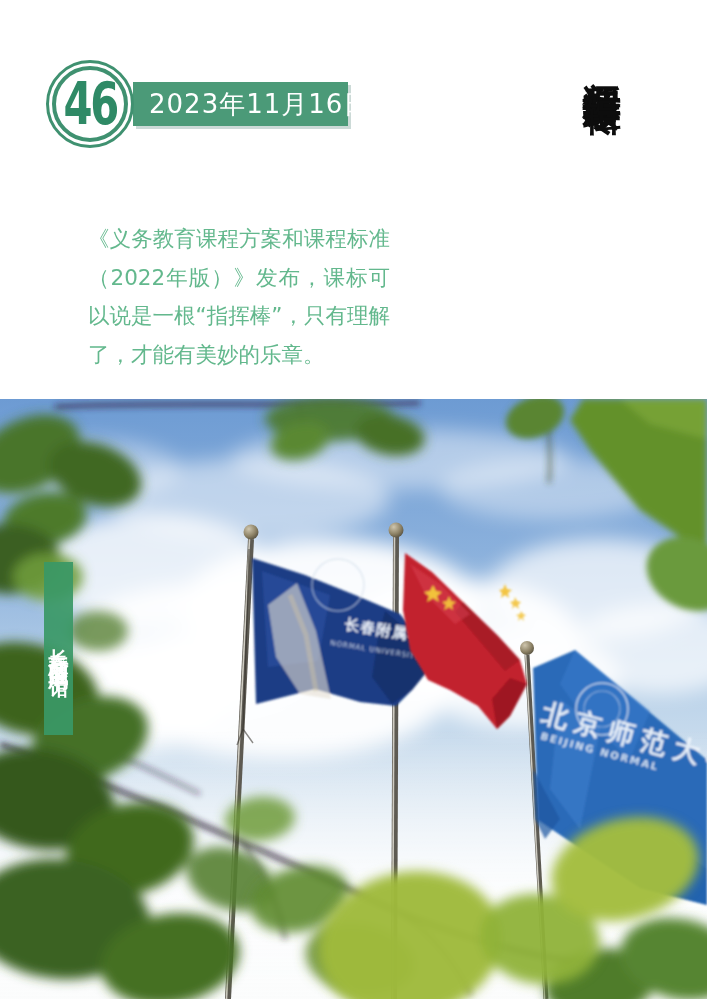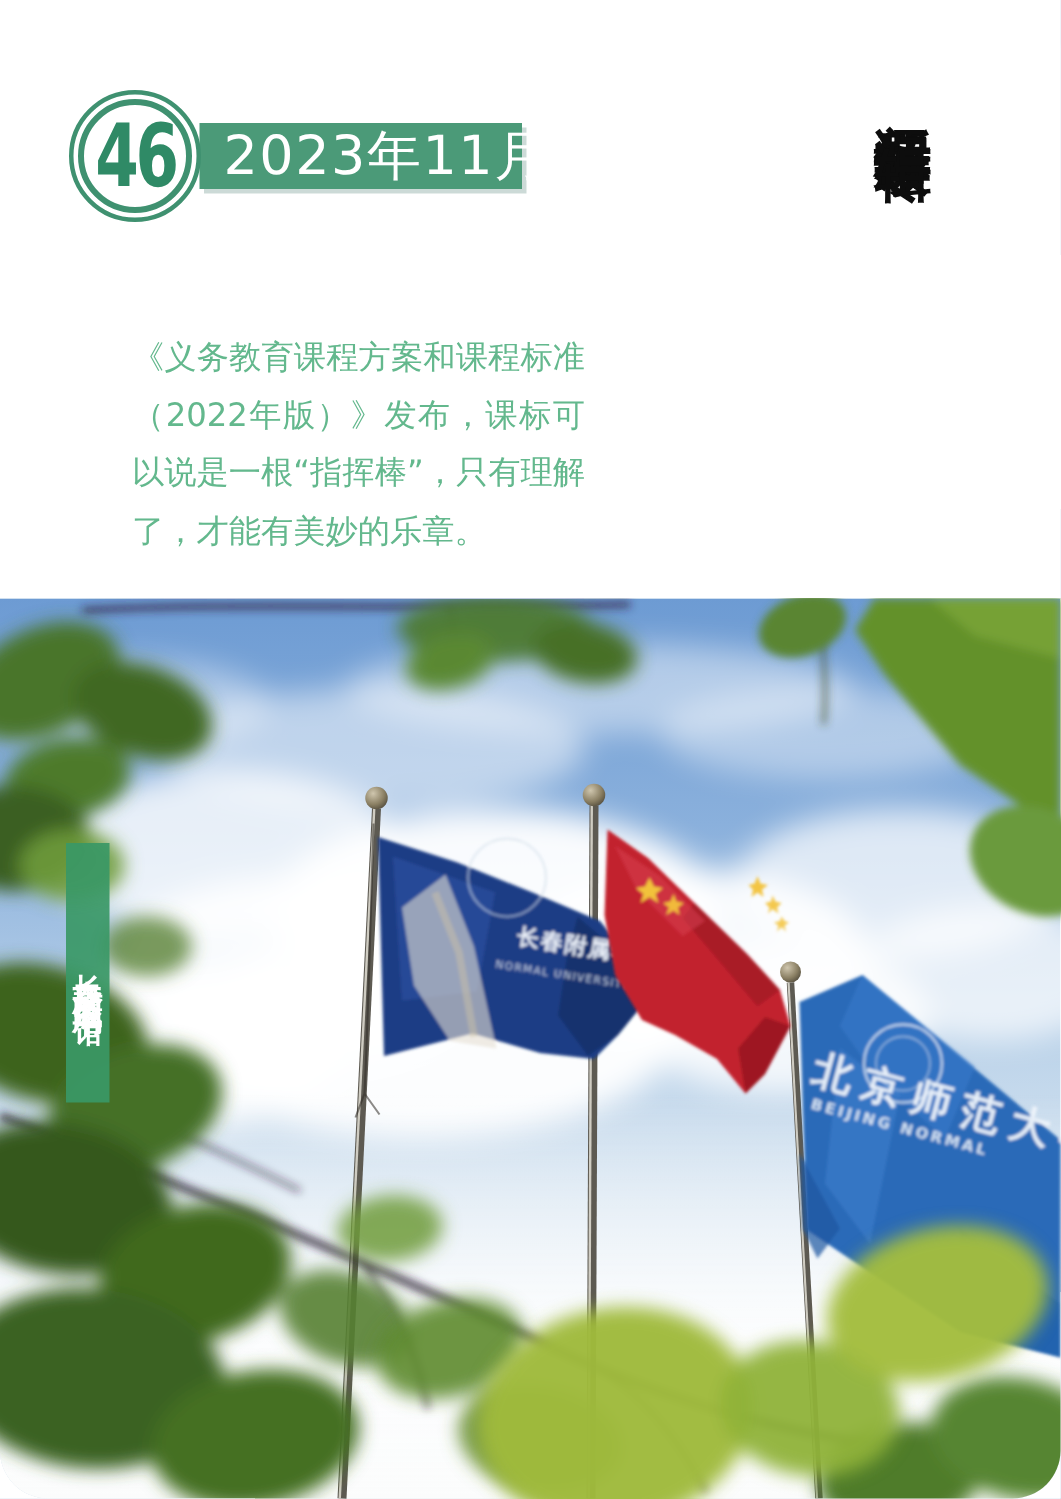--- a/index.html
+++ b/index.html
@@ -1,40 +1,39 @@
 <!DOCTYPE html>
 <html><head>
 <meta charset="utf-8">
 <style>
   html,body{margin:0;padding:0;background:#fff;}
   .page{
     position:relative;width:707px;height:999px;overflow:hidden;background:#ffffff;
     font-family:"DejaVu Sans","Liberation Sans",sans-serif;
-    border-radius:32px;
   }
   
   .issue-circle{
     position:absolute;left:46px;top:60px;width:88px;height:88px;border-radius:50%;
     border:3px solid #3f9170;box-sizing:border-box;background:#fff;z-index:3;
     display:flex;align-items:center;justify-content:center;
   }
   .issue-circle .inner-ring{
     position:absolute;inset:3px;border-radius:50%;border:4px solid #3f9170;box-sizing:border-box;
   }
   .issue-number{
     position:relative;color:#2f8a66;font-weight:bold;font-size:58px;line-height:1;
     transform:scaleX(0.72);letter-spacing:-3px;
   }
   
   .date-banner{
     position:absolute;left:133px;top:82px;width:215px;height:44px;background:#4b9a78;
     box-shadow:3px 3px 0 rgba(110,150,140,.35);z-index:2;
     display:flex;align-items:center;padding-left:16px;box-sizing:border-box;
   }
-  .date-text{color:#ffffff;font-size:36px;letter-spacing:1px;white-space:nowrap;text-align:center;}
+  .date-text{color:#ffffff;font-size:26px;letter-spacing:1px;white-space:nowrap;text-align:center;}
   
   .intro{
     position:absolute;left:70px;top:202px;width:302px;margin:18px;
     color:#63b88d;font-size:21.5px;line-height:38.5px;letter-spacing:0;
     text-align:justify;
   }
   
   .vertical-title{
     position:absolute;left:580px;top:52px;height:300px;
     writing-mode:vertical-rl;text-orientation:upright;

